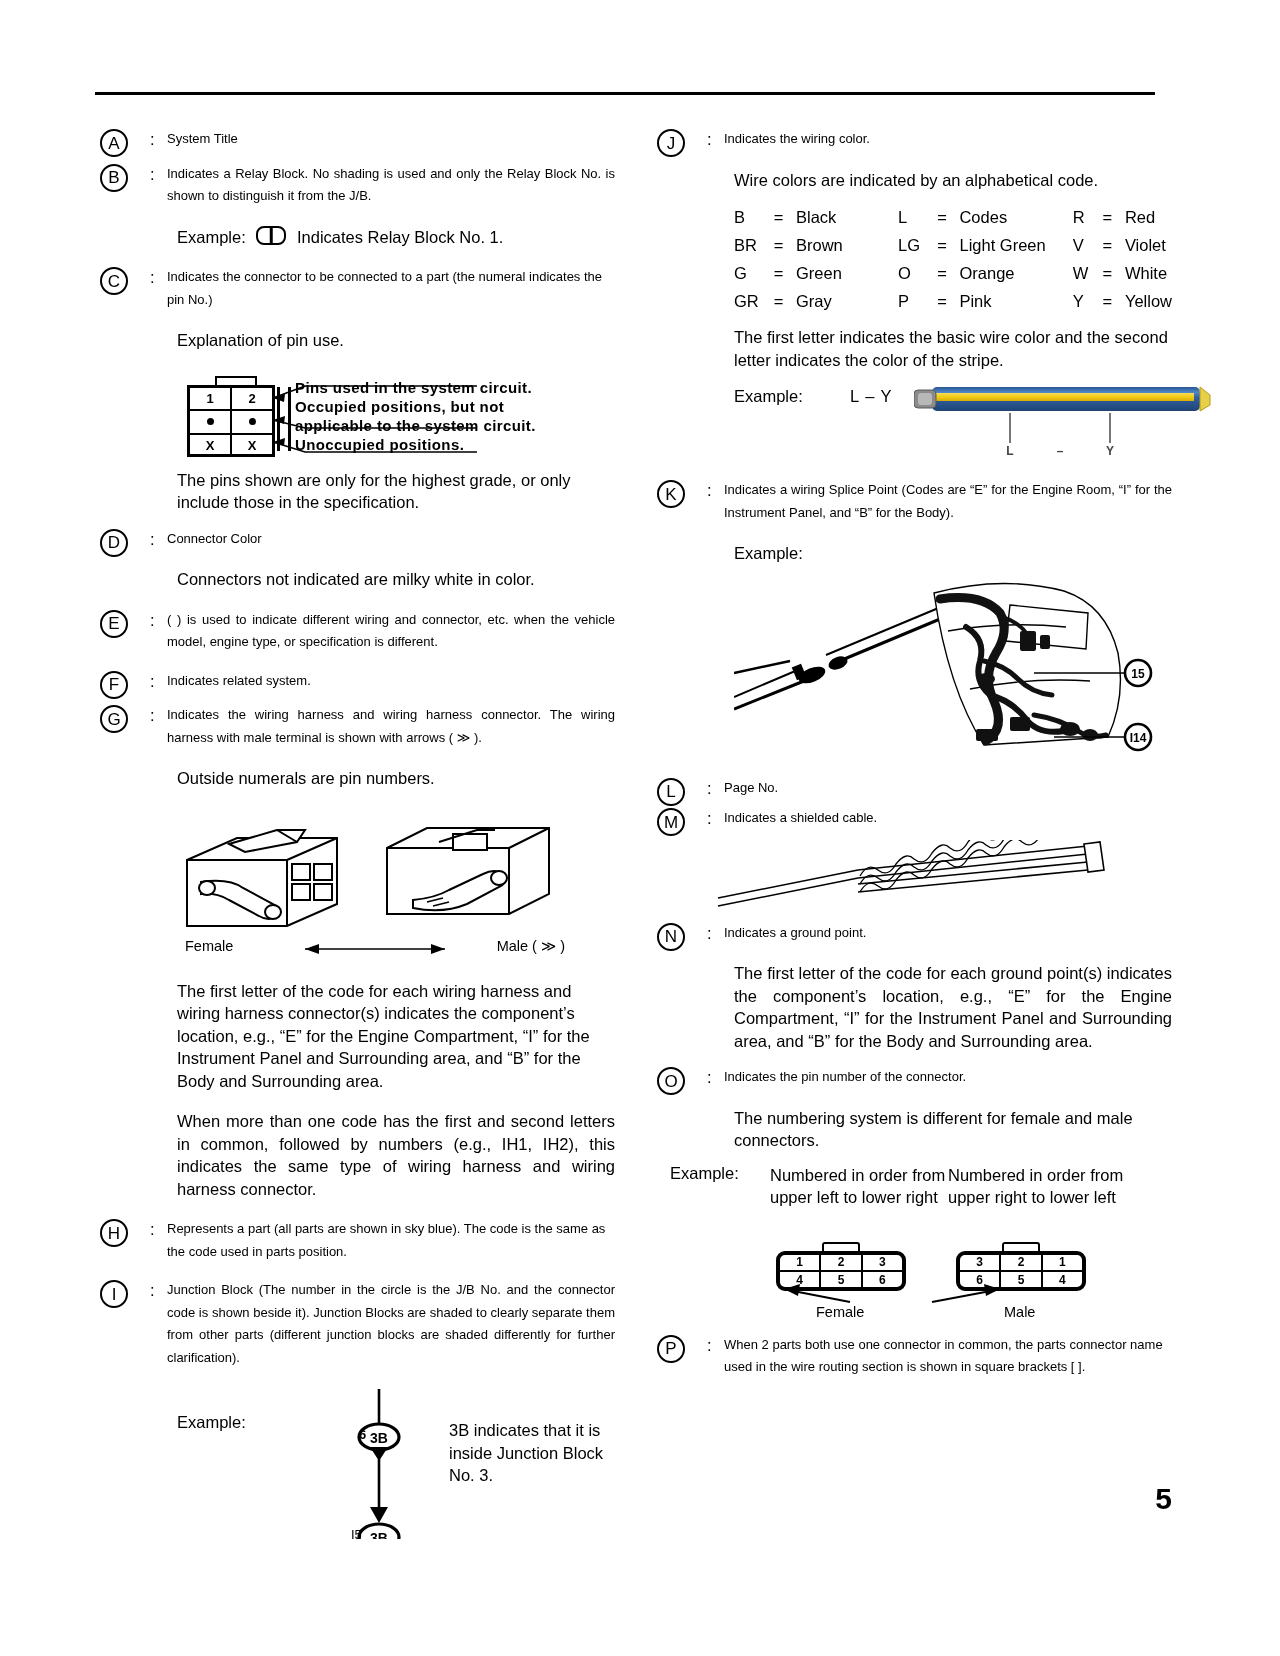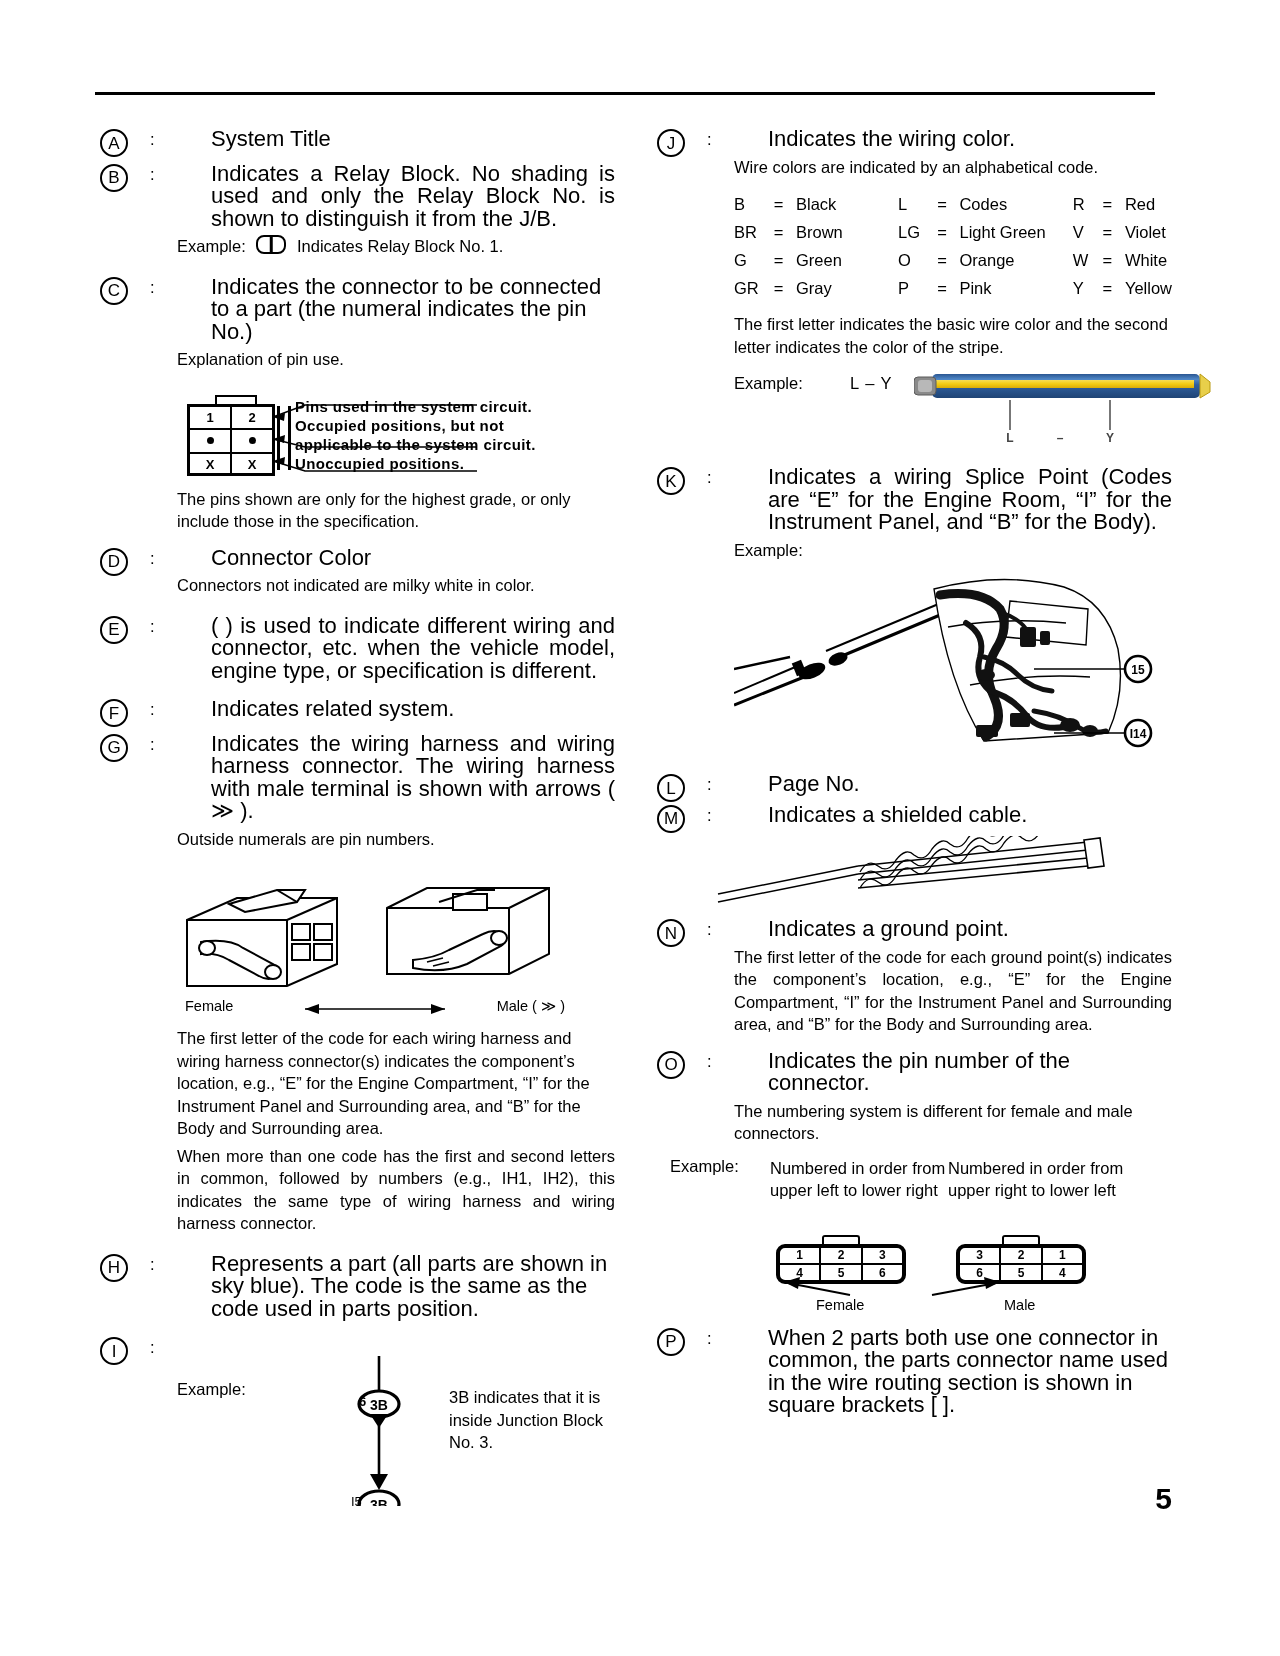--- a/index.html
+++ b/index.html
@@ -36,25 +36,25 @@
     width:28px; height:28px; border:2.4px solid #000; border-radius:50%;
     display:flex; align-items:center; justify-content:center;
     font-size:17px; line-height:1; font-weight:400;
     font-family:"Liberation Sans", sans-serif;
     box-sizing:border-box;
   }
   .entry .colon {
     position:absolute; left:55px; top:0; font-size:16.5px; line-height:22.5px;
   }
   .entry .body {
-    margin-left:116px; font-size:22px; line-height:22.5px;
+    margin-left:72px; font-size:13px; line-height:22.5px;
   }
   .just { text-align:justify; }
   .sub {
-    margin-left:82px; font-size:16.5px; line-height:22.5px; margin-top:5px;
+    margin-left:82px; font-size:16.5px; line-height:22.5px; margin-top:18px;
   }
   .sub.tight { margin-top:11px; }
   .gap6 { height:6px; }
   .gap10 { height:10px; }
   .gap14 { height:14px; }
   .gap18 { height:18px; }
 
   
   .relayglyph {
     display:inline-block; width:26px; height:15px; border:2.5px solid #000;
@@ -345,20 +345,21 @@
         <div class="body">Represents a part (all parts are shown in sky blue). The code is the same as the code used in parts position.</div>
       </div>
 
       <div class="gap14"></div>
 
       <div class="entry">
         <div class="bullet">
           <div class="circ">I</div>
         </div>
         <div class="colon">:</div>
+        <div class="body just">Junction Block (The number in the circle is the J/B No. and the connector code is shown beside it). Junction Blocks are shaded to clearly separate them from other parts (different junction blocks are shaded differently for further clarification).</div>
       </div>
 
       <div class="gap18"></div>
 
       <div style="position:relative;margin-left:82px;width:440px;height:150px;">
         <div style="position:absolute;left:0;top:24px;font-size:16.5px;">Example:</div>
 
         <svg width="180" height="150" style="position:absolute;left:142px;top:0;">
           <line x1="60" y1="0" x2="60" y2="36" stroke="#000" stroke-width="2.6"></line>
           <ellipse cx="60" cy="48" rx="20" ry="13" fill="#fff" stroke="#000" stroke-width="3.2"></ellipse>

